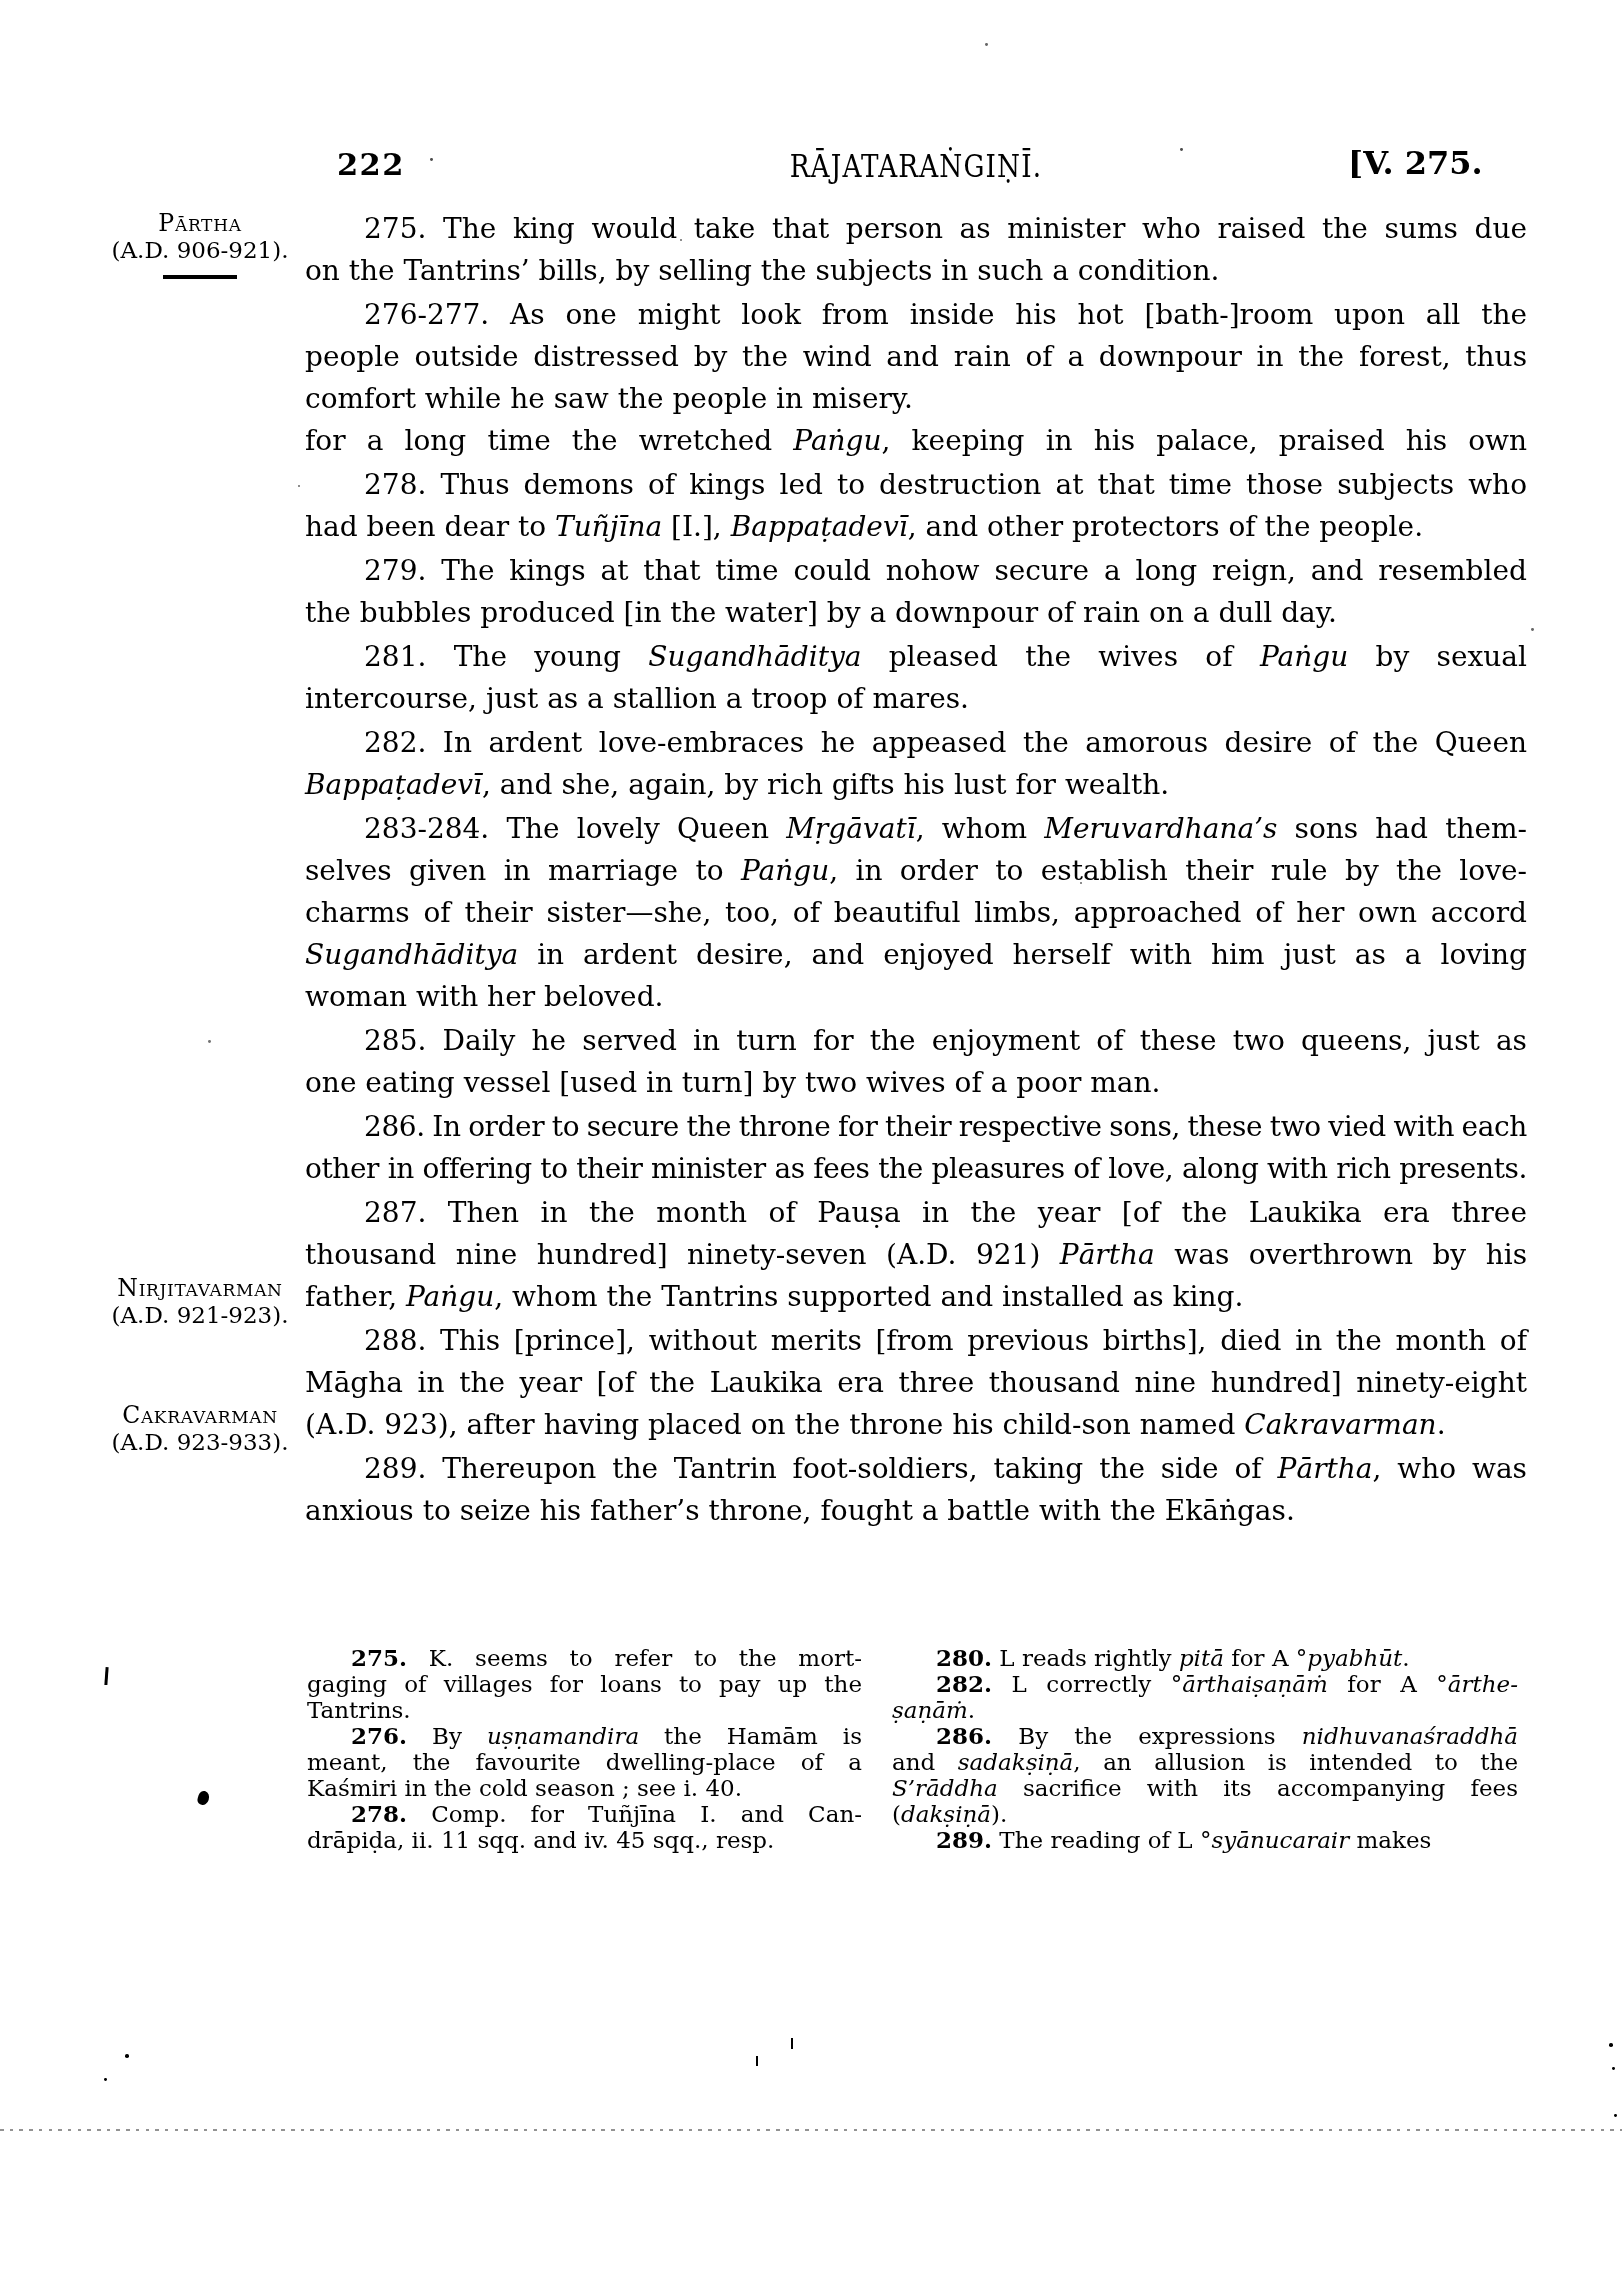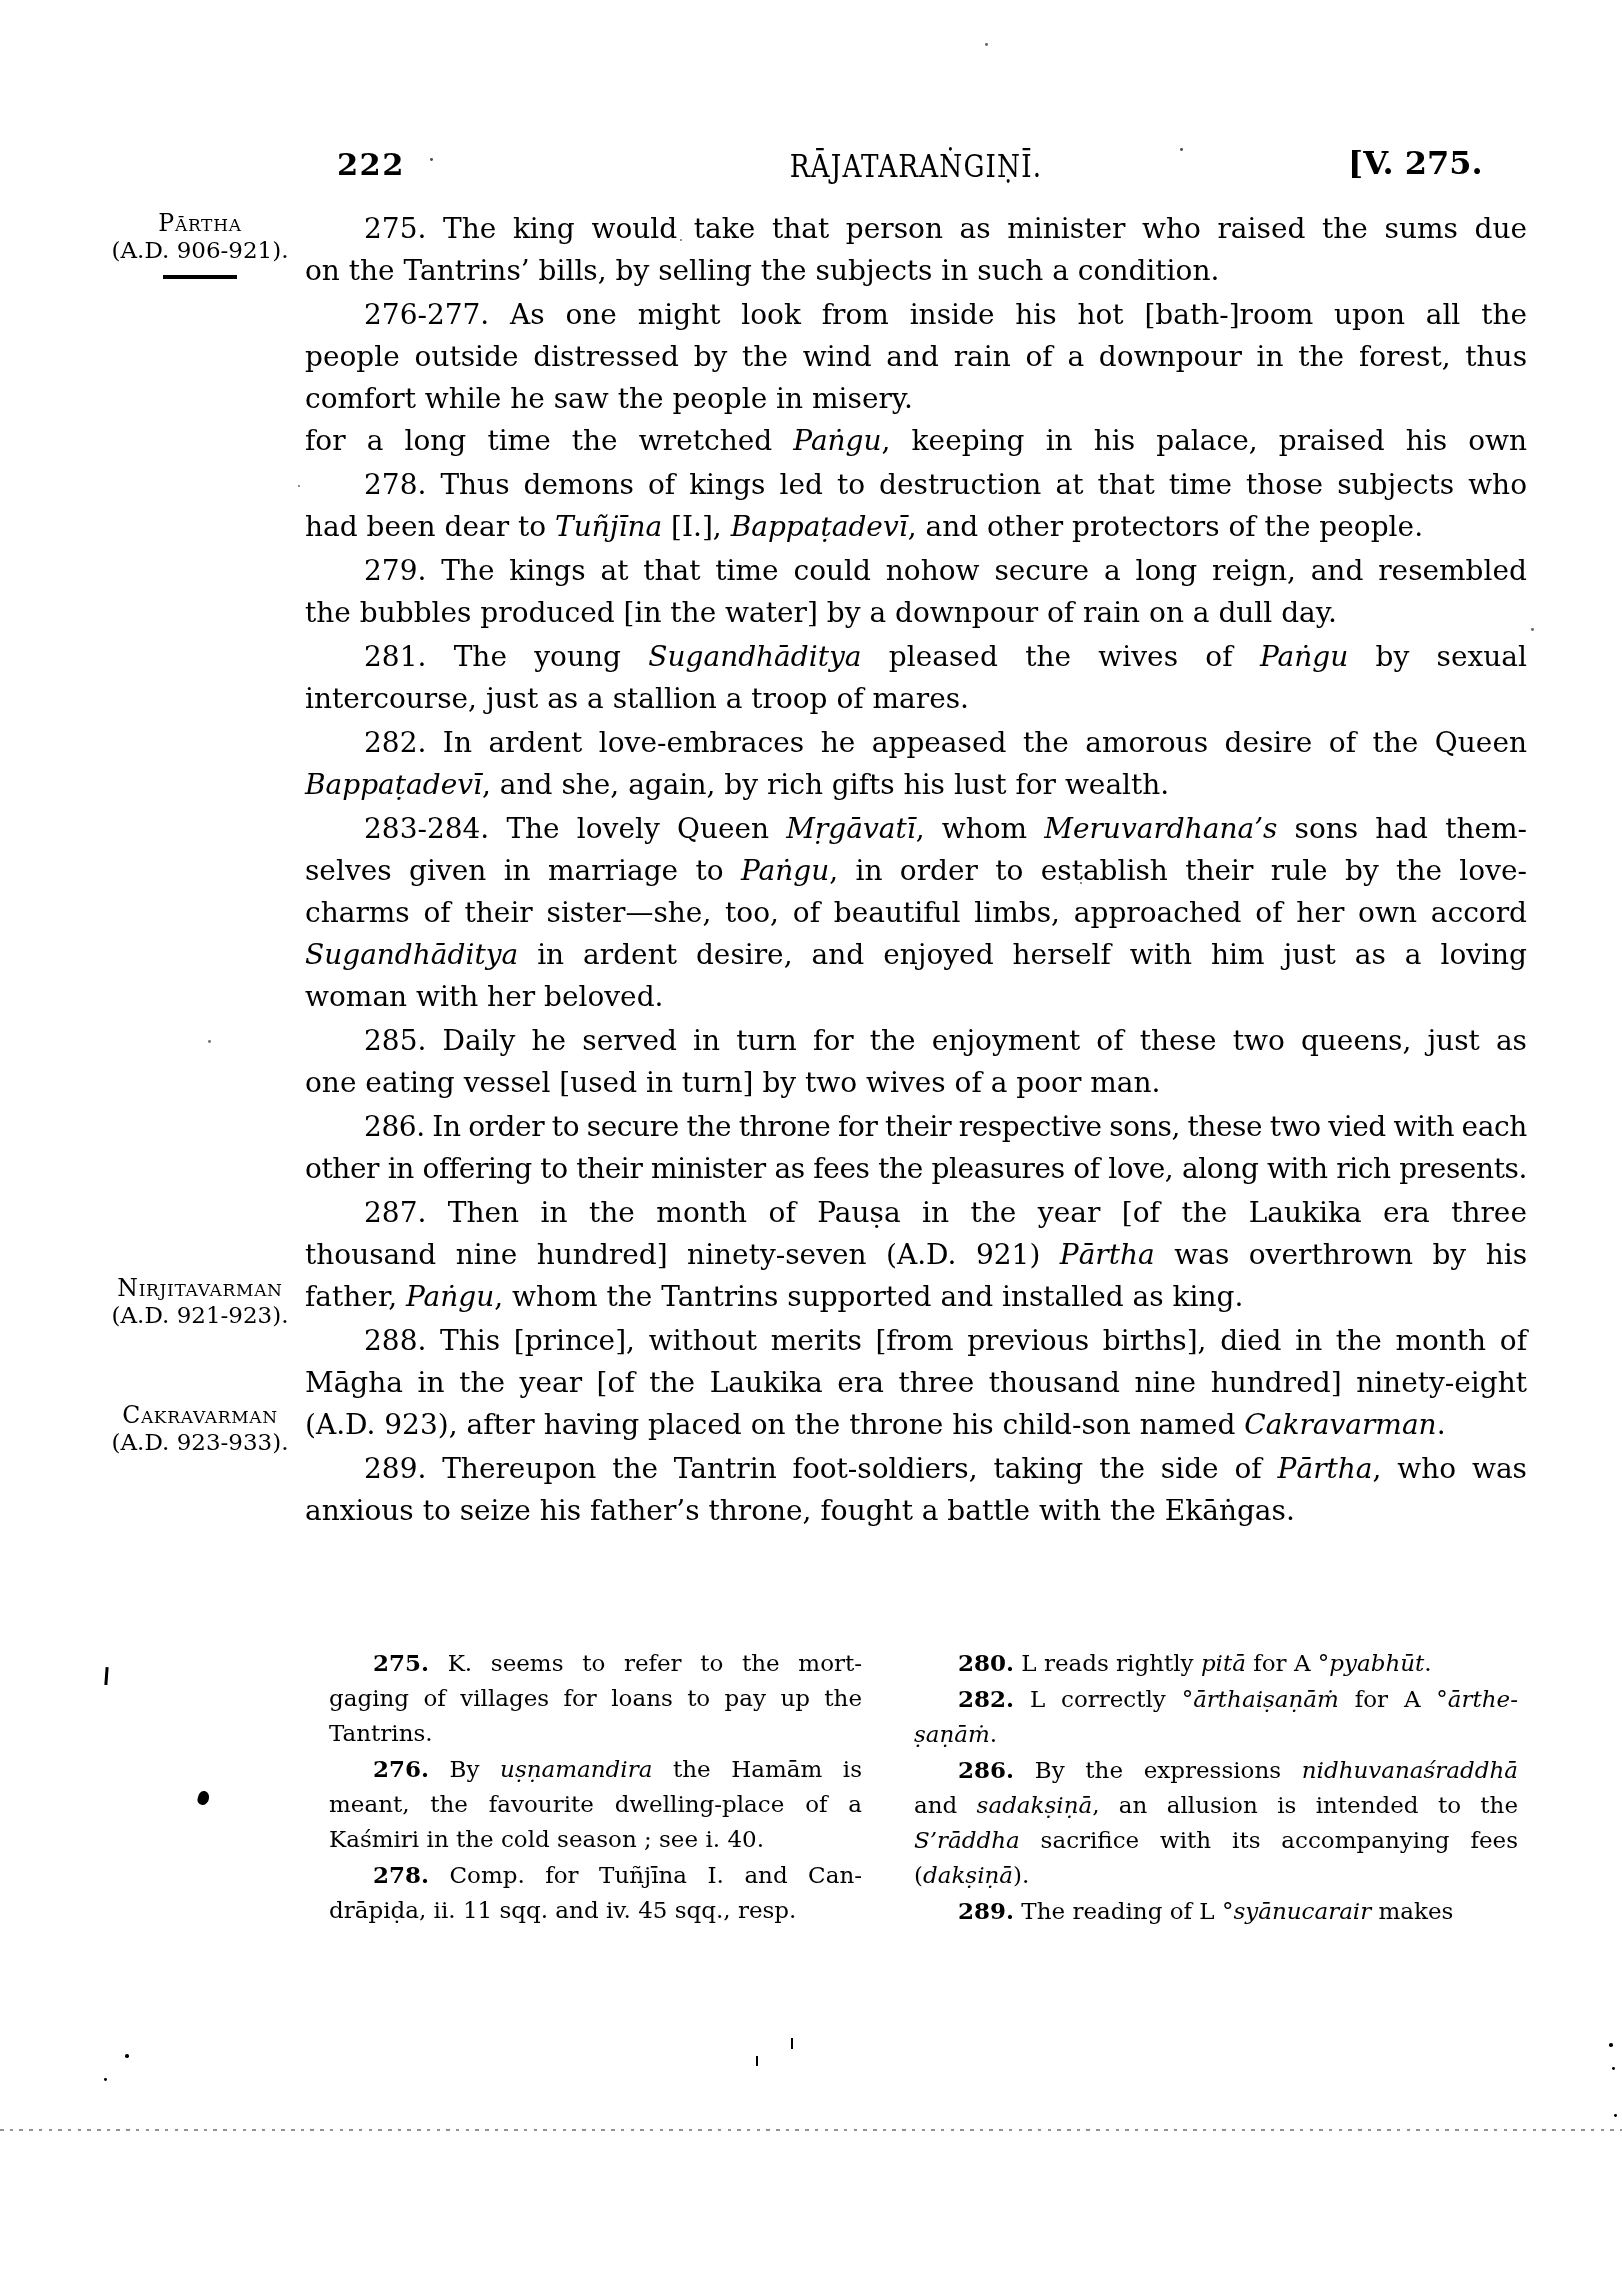--- a/index.html
+++ b/index.html
@@ -36,21 +36,21 @@
     position: absolute; left: 305px; top: 208px; width: 1222px;
     font-size: 28px;
   }
   .bpara + .bpara { margin-top: 2px; }
   .line { line-height: 42px; text-align: justify; text-align-last: justify; }
   .line.end { text-align: right; text-align-last: left; }
   .body-text .line.first { text-indent: 59px; }
   .line.tight { letter-spacing: -0.4px; word-spacing: -4.9px; }
   
   .fncol { position: absolute; top: 1645px; font-size: 23px; }
-  .fncol .line { line-height: 35px; margin-left: 22px; }
+  .fncol .line { line-height: 26px; }
   .fncol .line.first { text-indent: 44px; }
   .fn-left  { left: 307px;  width: 555px; }
   .fn-right { left: 892px; width: 626px; }
   
   .bottom-scan-line {
     position: absolute; left: 0; top: 2129px; width: 1623px; height: 2.1px;
     background: repeating-linear-gradient(90deg, #3a3a3a 0 3.5px, transparent 3.5px 9.7px);
     opacity: 0.55;
   }
   .speck { position: absolute; background: #000; border-radius: 50%; }

